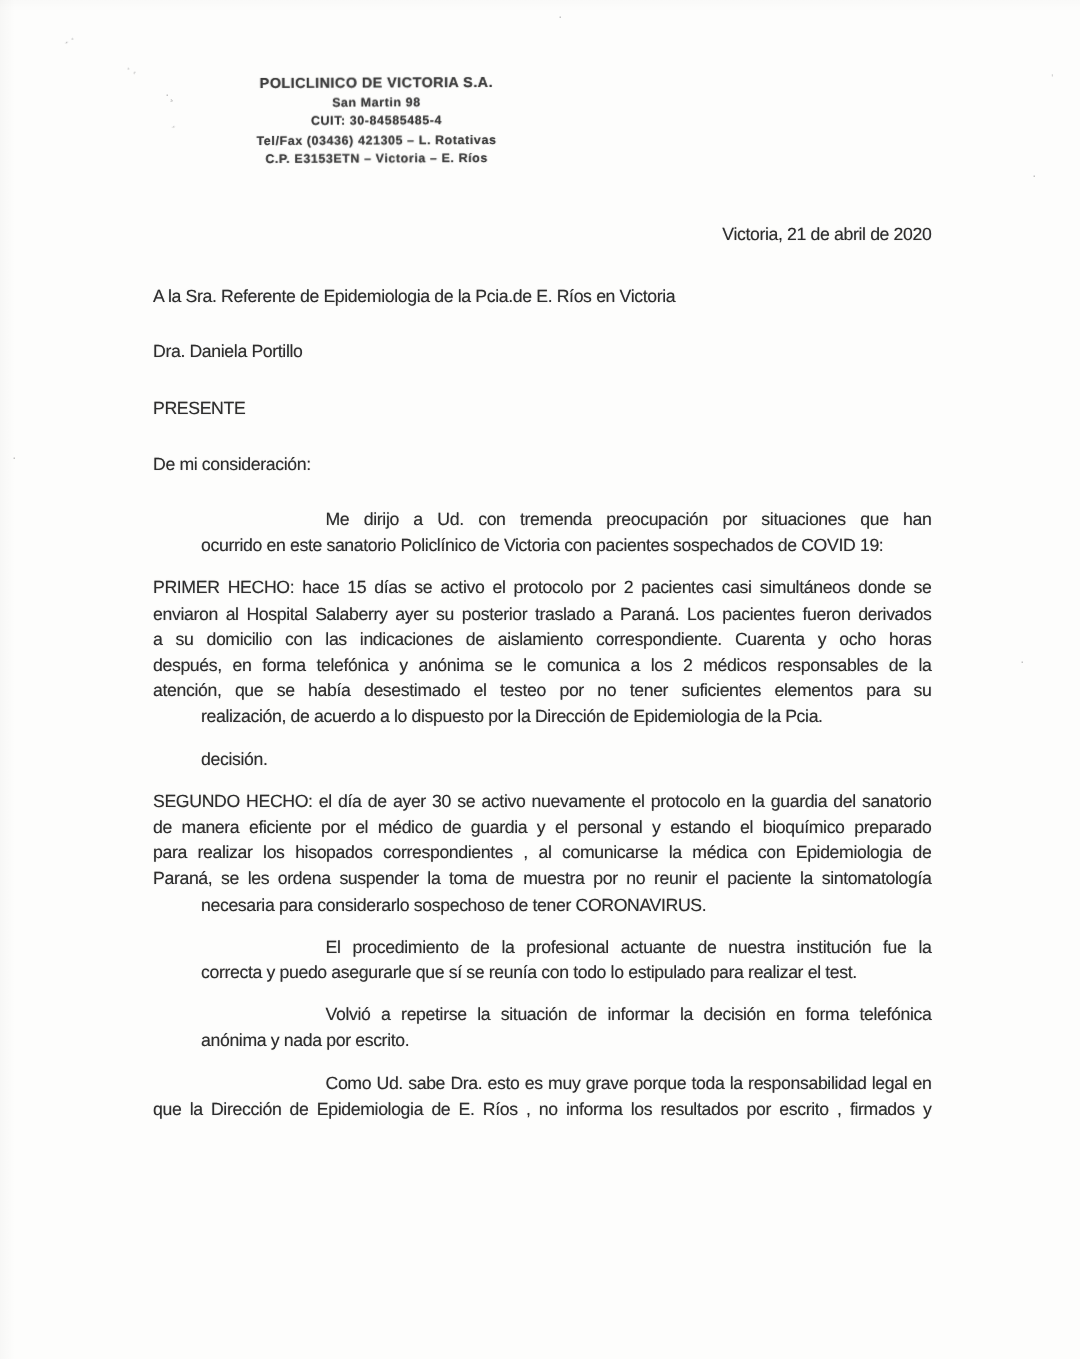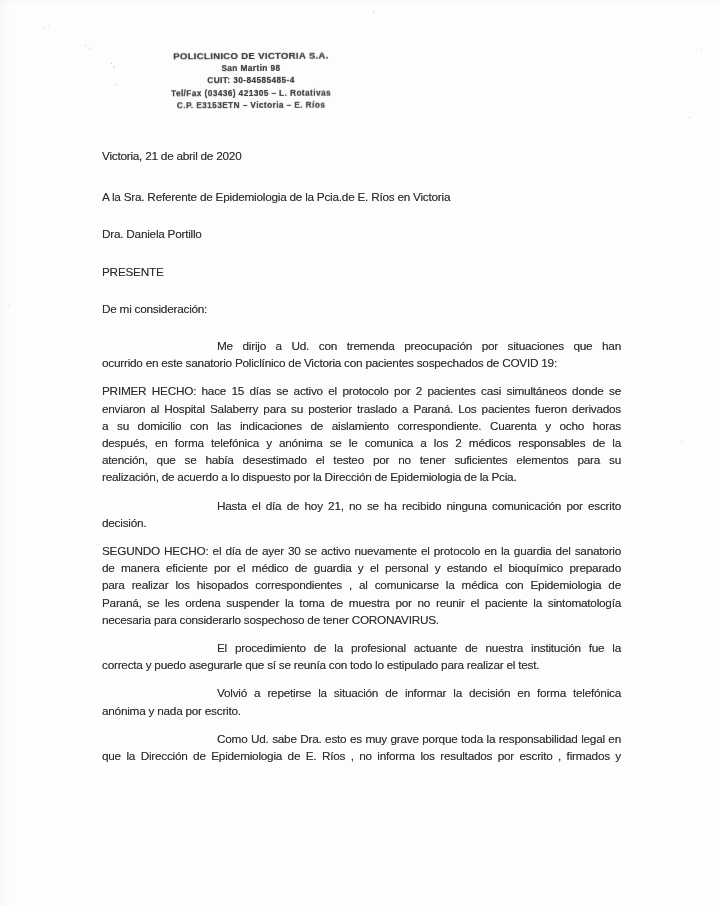--- a/index.html
+++ b/index.html
@@ -34,27 +34,28 @@
   .body-col {
     position: absolute;
     left: 102px; top: 148px; width: 519px;
     color: #2e2e2e;
     font-size: 11.8px;
     letter-spacing: -0.25px;
     line-height: 17.2px;
     text-shadow: 0 0 0.6px rgba(40,40,40,0.45);
   }
   .date-line {
+    text-align: right;
     margin-bottom: 24px;
   }
   .recip-line { margin-bottom: 20px; }
   .para { margin-bottom: 11px; }
   .para:last-child { margin-bottom: 0; }
   .line { text-align: justify; text-align-last: justify; }
-  .line.last { text-align: justify; text-align-last: left; }
+  .line.last { text-align: justify; text-align-last: left; margin-left: 32px; }
   .line.only { text-align: left; text-align-last: left; }
   .line.first-indent { padding-left: 115px; }
   
   .noise span {
     position: absolute;
     color: #9a9a9a;
     font-size: 9px;
     opacity: 0.65;
     filter: blur(0.3px);
   }
@@ -101,28 +102,27 @@
         <div class="recip-line line only">PRESENTE</div>
         <div class="recip-line line only">De mi consideración:</div>
       </div>
     <div id="paragraphs-block">
         <div class="para">
           <div class="line first-indent">Me dirijo a Ud. con tremenda preocupación por situaciones que han</div>
           <div class="line last">ocurrido en este sanatorio Policlínico de Victoria con pacientes sospechados de COVID 19:</div>
         </div>
         <div class="para">
           <div class="line">PRIMER HECHO: hace 15 días se activo el protocolo por 2 pacientes casi simultáneos donde se</div>
-          <div class="line">enviaron al Hospital Salaberry para su posterior traslado a Paraná. Los pacientes fueron derivados</div>
+          <div class="line">enviaron al Hospital Salaberry ayer su posterior traslado a Paraná. Los pacientes fueron derivados</div>
           <div class="line">a su domicilio con las indicaciones de aislamiento correspondiente. Cuarenta y ocho horas</div>
           <div class="line">después, en forma telefónica y anónima se le comunica a los 2 médicos responsables de la</div>
           <div class="line">atención, que se había desestimado el testeo por no tener suficientes elementos para su</div>
           <div class="line last">realización, de acuerdo a lo dispuesto por la Dirección de Epidemiologia de la Pcia.</div>
         </div>
         <div class="para">
-          <div class="line first-indent">Hasta el día de hoy 21, no se ha recibido ninguna comunicación por escrito</div>
           <div class="line last">decisión.</div>
         </div>
         <div class="para">
           <div class="line">SEGUNDO HECHO: el día de ayer 30 se activo nuevamente el protocolo en la guardia del sanatorio</div>
           <div class="line">de manera eficiente por el médico de guardia y el personal y estando el bioquímico preparado</div>
           <div class="line">para realizar los hisopados correspondientes , al comunicarse la médica con Epidemiologia de</div>
           <div class="line">Paraná, se les ordena suspender la toma de muestra por no reunir el paciente la sintomatología</div>
           <div class="line last">necesaria para considerarlo sospechoso de tener CORONAVIRUS.</div>
         </div>
         <div class="para">

